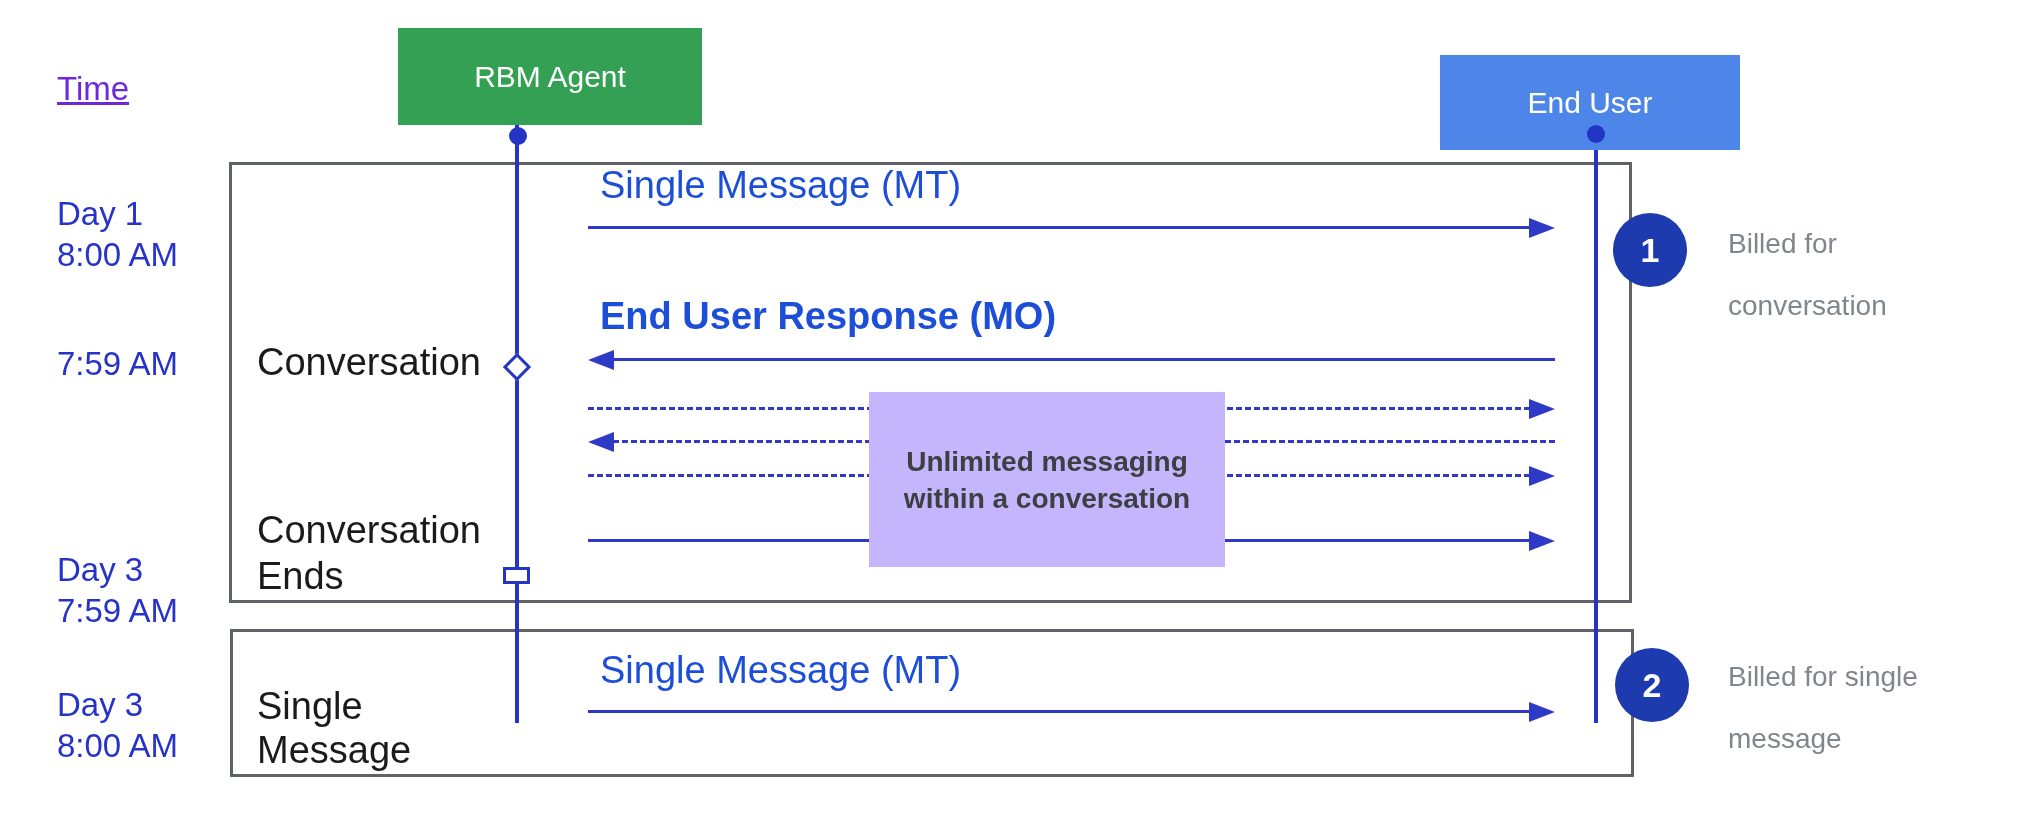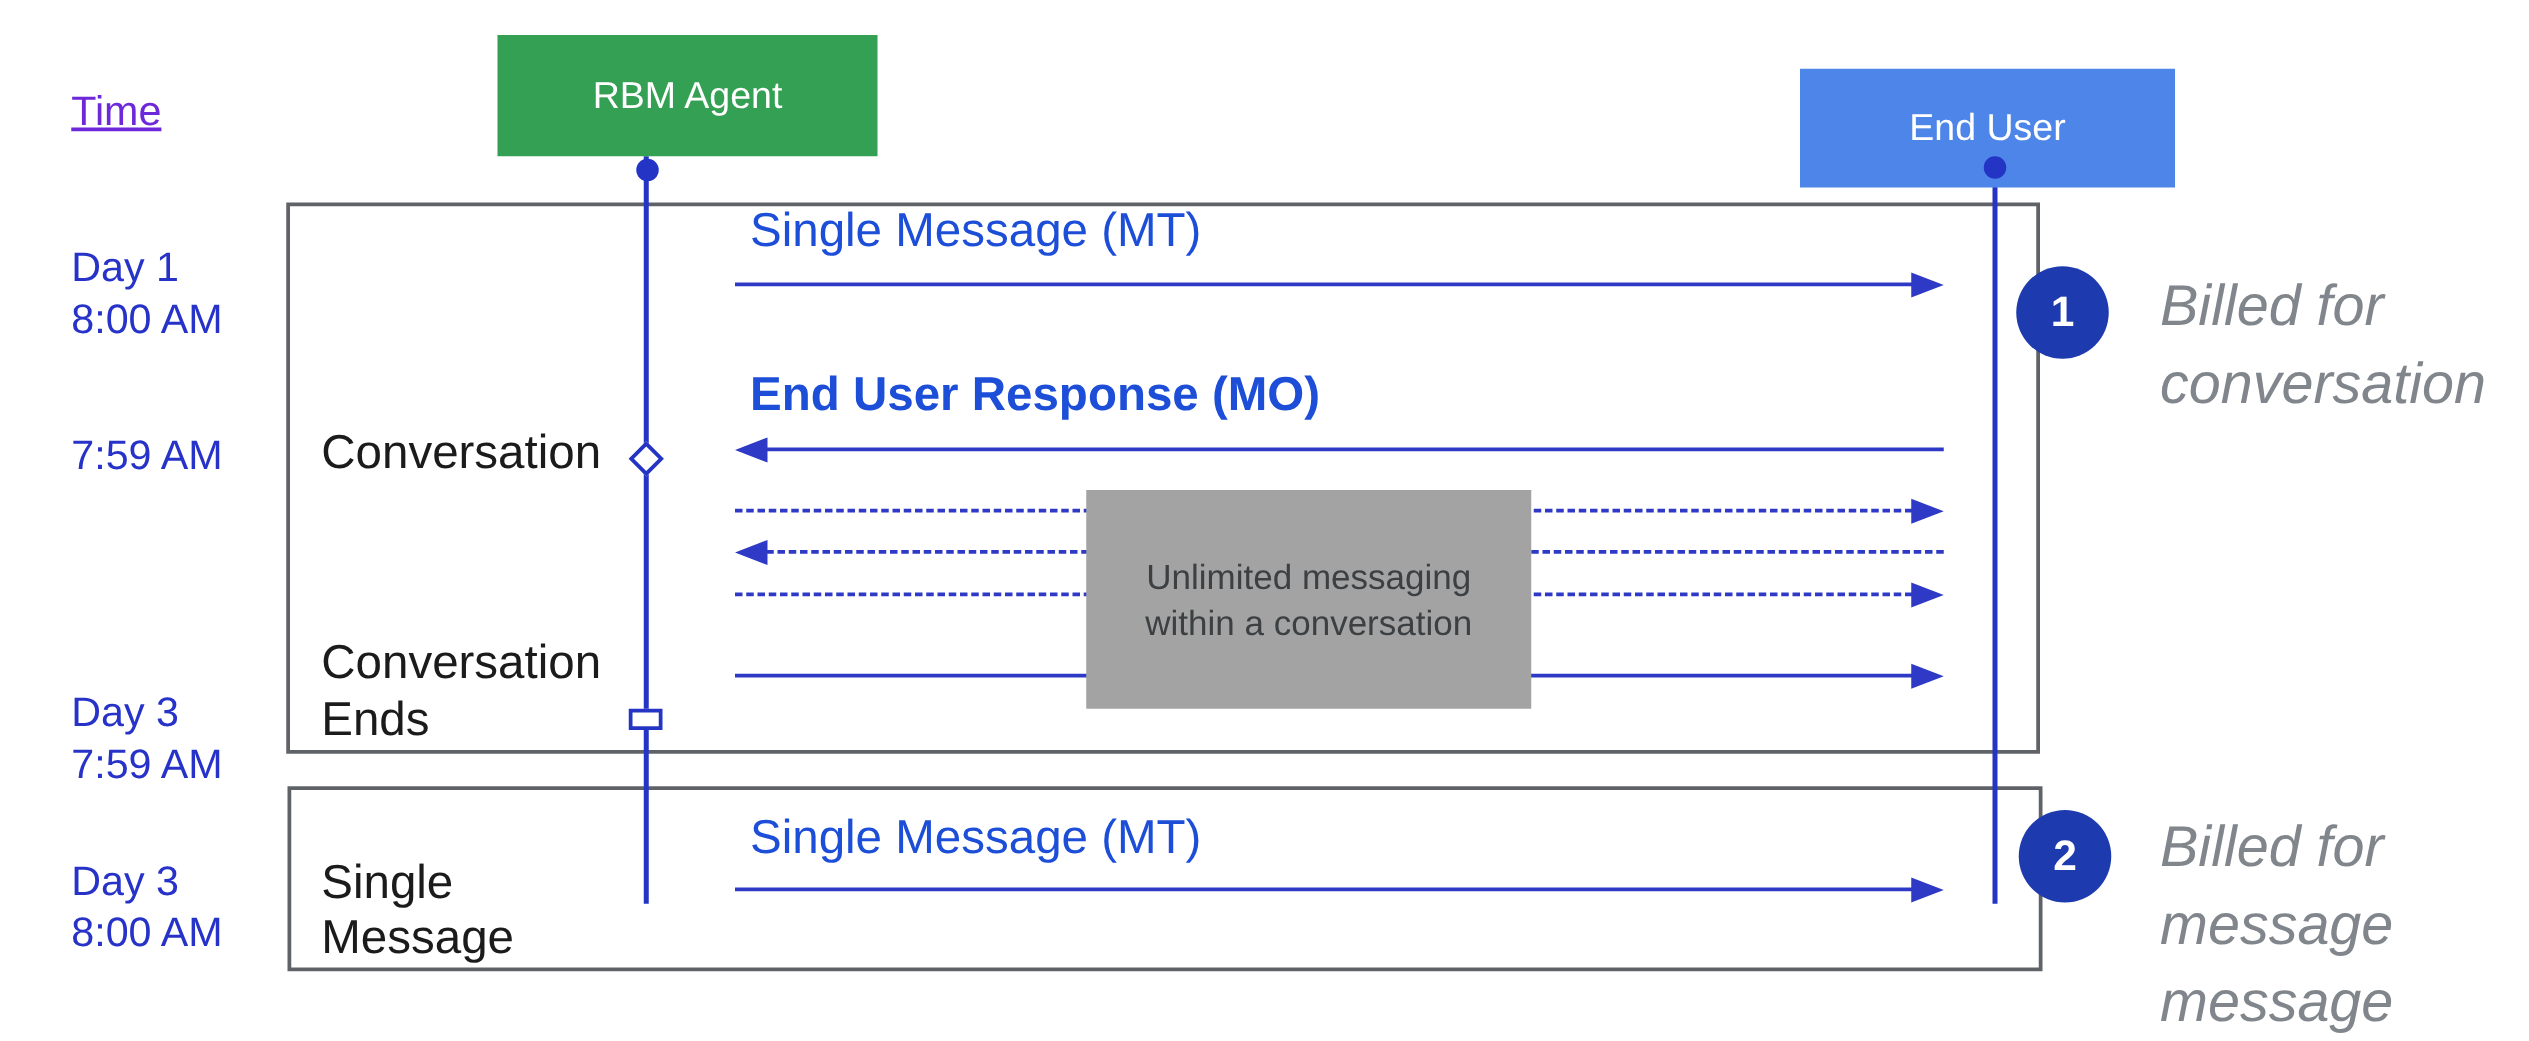--- a/index.html
+++ b/index.html
@@ -75,34 +75,34 @@
     transform: rotate(45deg); z-index: 6;
   }
   .marker-square {
     left: 503px; top: 567px; width: 27px; height: 17px;
     border: 3px solid #2434c4; background: #ffffff; z-index: 6;
   }
 
   
   .info-box {
     left: 869px; top: 392px; width: 356px; height: 175px;
-    background: #a3a3a3; z-index: 4;
+    background: #c4b5fd; z-index: 4;
     display: flex; flex-direction: column; align-items: center; justify-content: center;
-    font-size: 28px; line-height: 37px; color: #3c4043; text-align: right;
+    font-size: 28px; line-height: 37px; color: #3c4043; text-align: right; font-weight: bold;
   }
 
   
   .billing-circle {
     width: 74px; height: 74px; border-radius: 50%; background: #1d3aae;
     color: #ffffff; font-size: 34px; font-weight: bold;
     display: flex; align-items: center; justify-content: center; z-index: 7;
   }
   .circle-1 { left: 1613px; top: 213px; }
   .circle-2 { left: 1615px; top: 648px; }
-  .billing-text { left: 1728px; font-size: 46px; line-height: 62px; color: #80868b; z-index: 5; font-style: italic; }
+  .billing-text { left: 1728px; font-size: 28px; line-height: 62px; color: #80868b; z-index: 5; }
   .billing-text-1 { top: 213px; }
   .billing-text-2 { top: 646px; }
 </style>
 </head>
 <body>
 
 <div class="abs time-label">Time</div>
 
 <div class="abs actor-box agent-box">
   <span>RBM Agent</span>
@@ -192,15 +192,15 @@
   <span>1</span>
 </div>
 <div class="abs billing-text billing-text-1">
   <div>Billed for</div>
   <div>conversation</div>
 </div>
 <div class="abs billing-circle circle-2">
   <span>2</span>
 </div>
 <div class="abs billing-text billing-text-2">
-  <div>Billed for message</div>
+  <div>Billed for single</div>
   <div>message</div>
 </div>
 
 </body></html>

